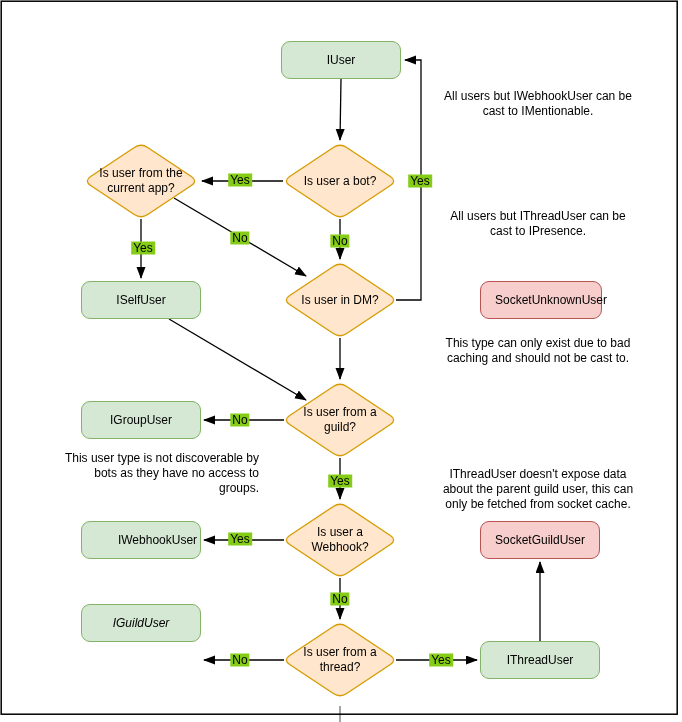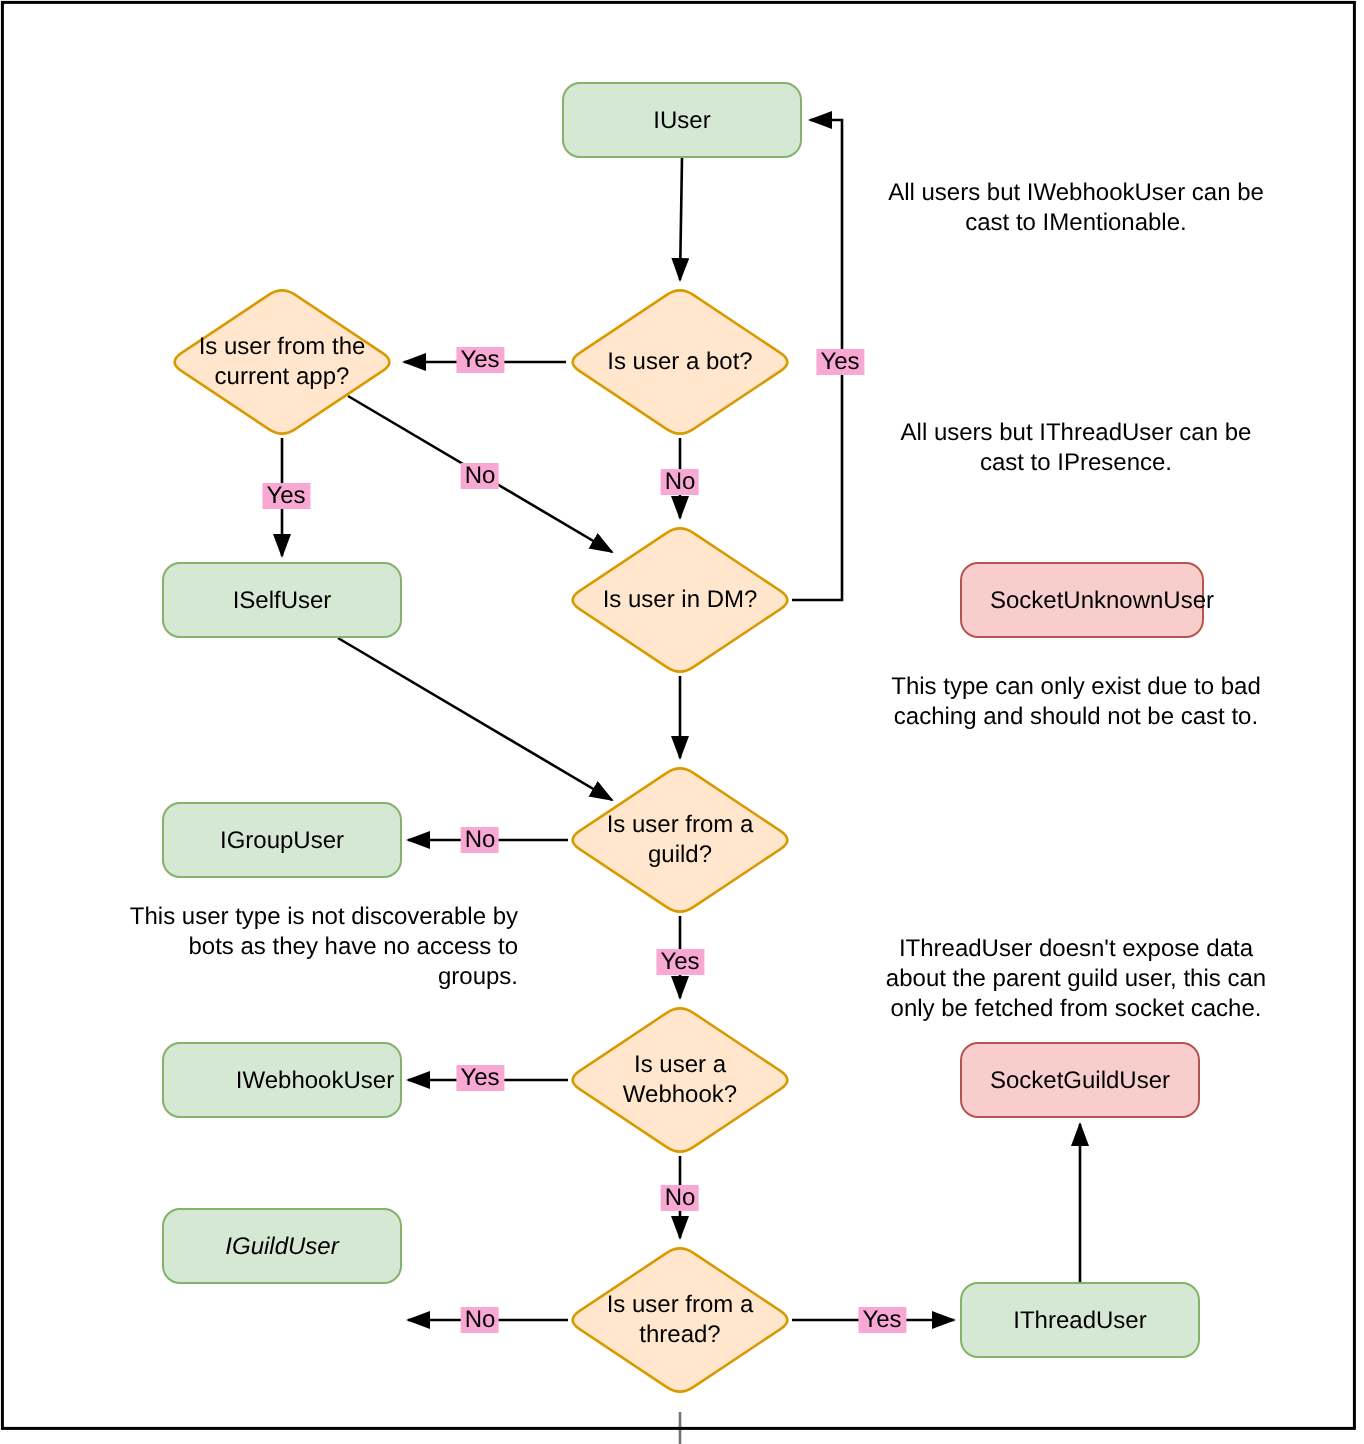--- a/index.html
+++ b/index.html
@@ -18,21 +18,21 @@
   }
   .node.green{background:#d5e8d4;border-color:#82b366;}
   .node.blue{background:#dae8fc;border-color:#6c8ebf;}
   .node.red{background:#f8cecc;border-color:#b85450;}
   .dlabel{
     position:absolute;z-index:2;transform:translate(-50%,-50%);
     font-size:12px;line-height:15px;text-align:center;white-space:pre-line;
   }
   .elabel{
     position:absolute;z-index:3;transform:translate(-50%,-50%);
-    font-size:12px;line-height:13px;background:#f9a8d4;padding:0 2px;white-space:nowrap;
+    font-size:12px;line-height:13px;background:#84cc16;padding:0 2px;white-space:nowrap;
   }
   .note{
     position:absolute;z-index:2;width:240px;
     font-size:12px;line-height:15px;text-align:center;white-space:pre-line;
   }
 </style>
 </head>
 <body>
 
 <div class="canvas">

